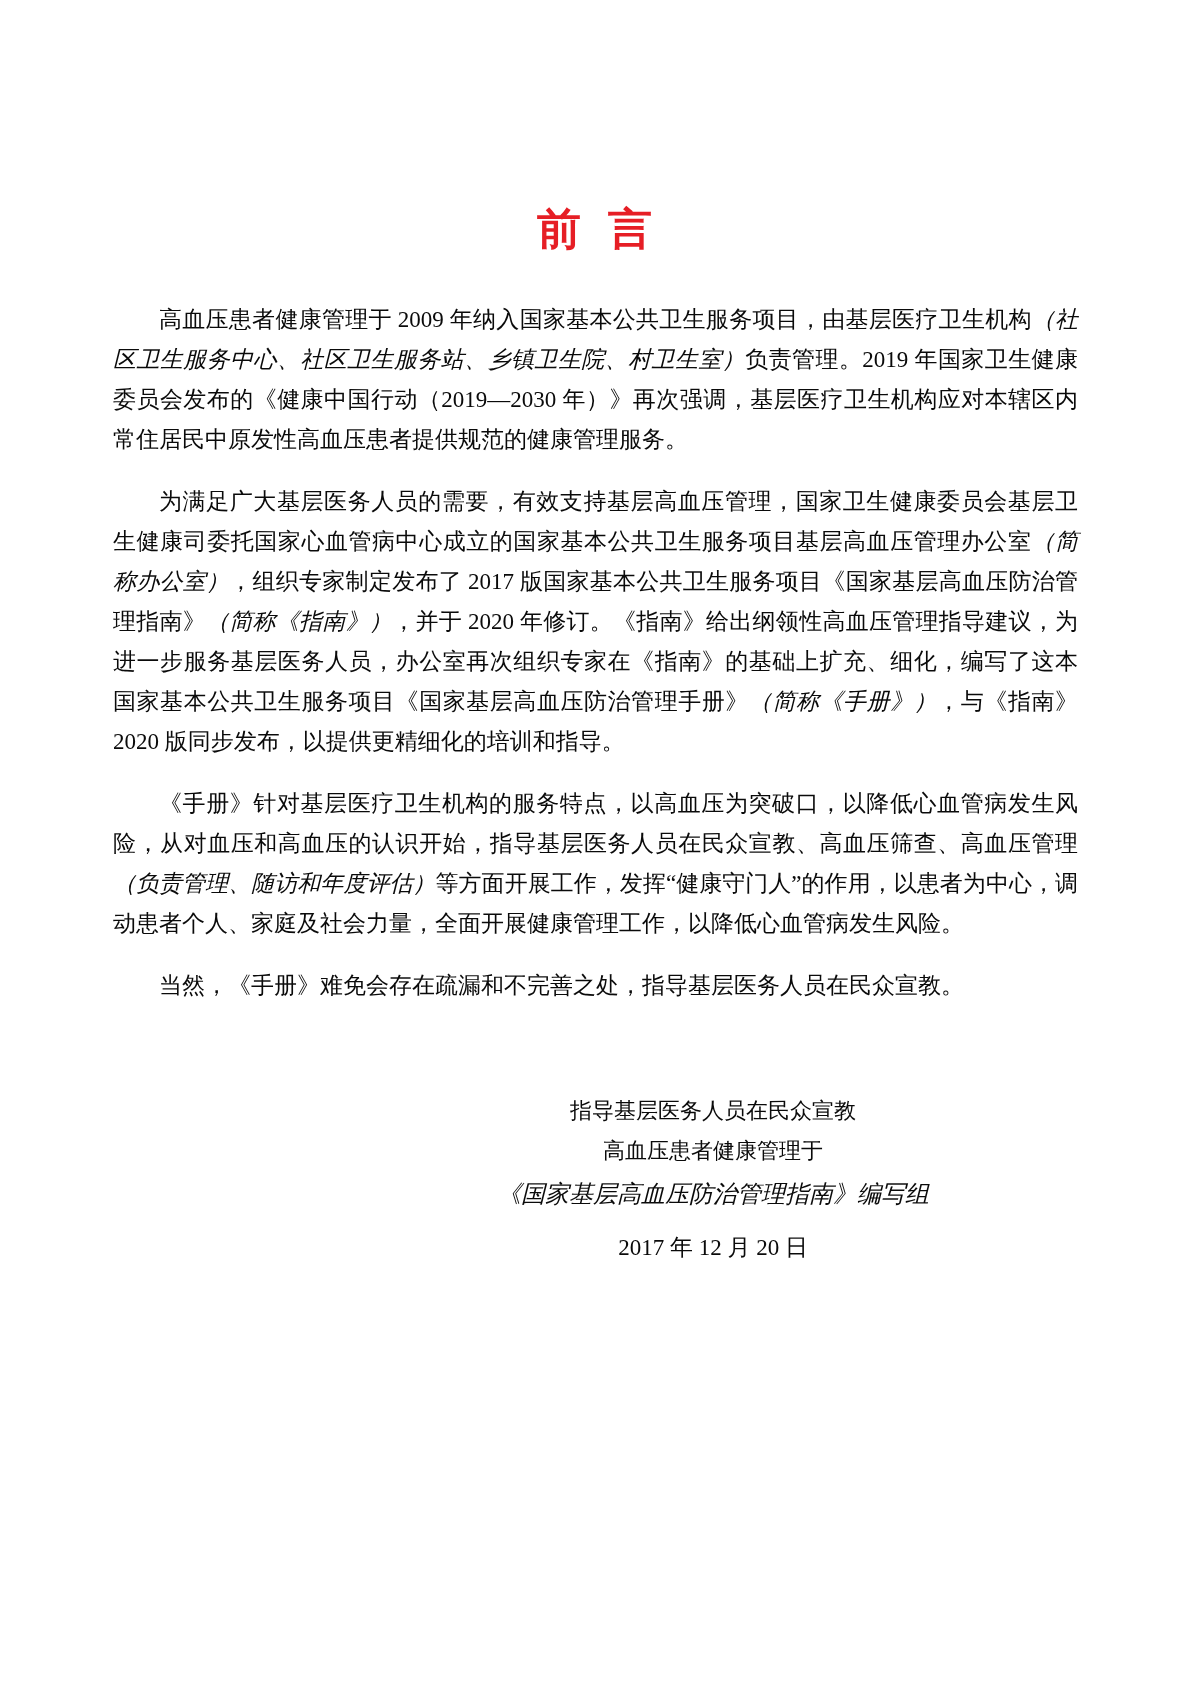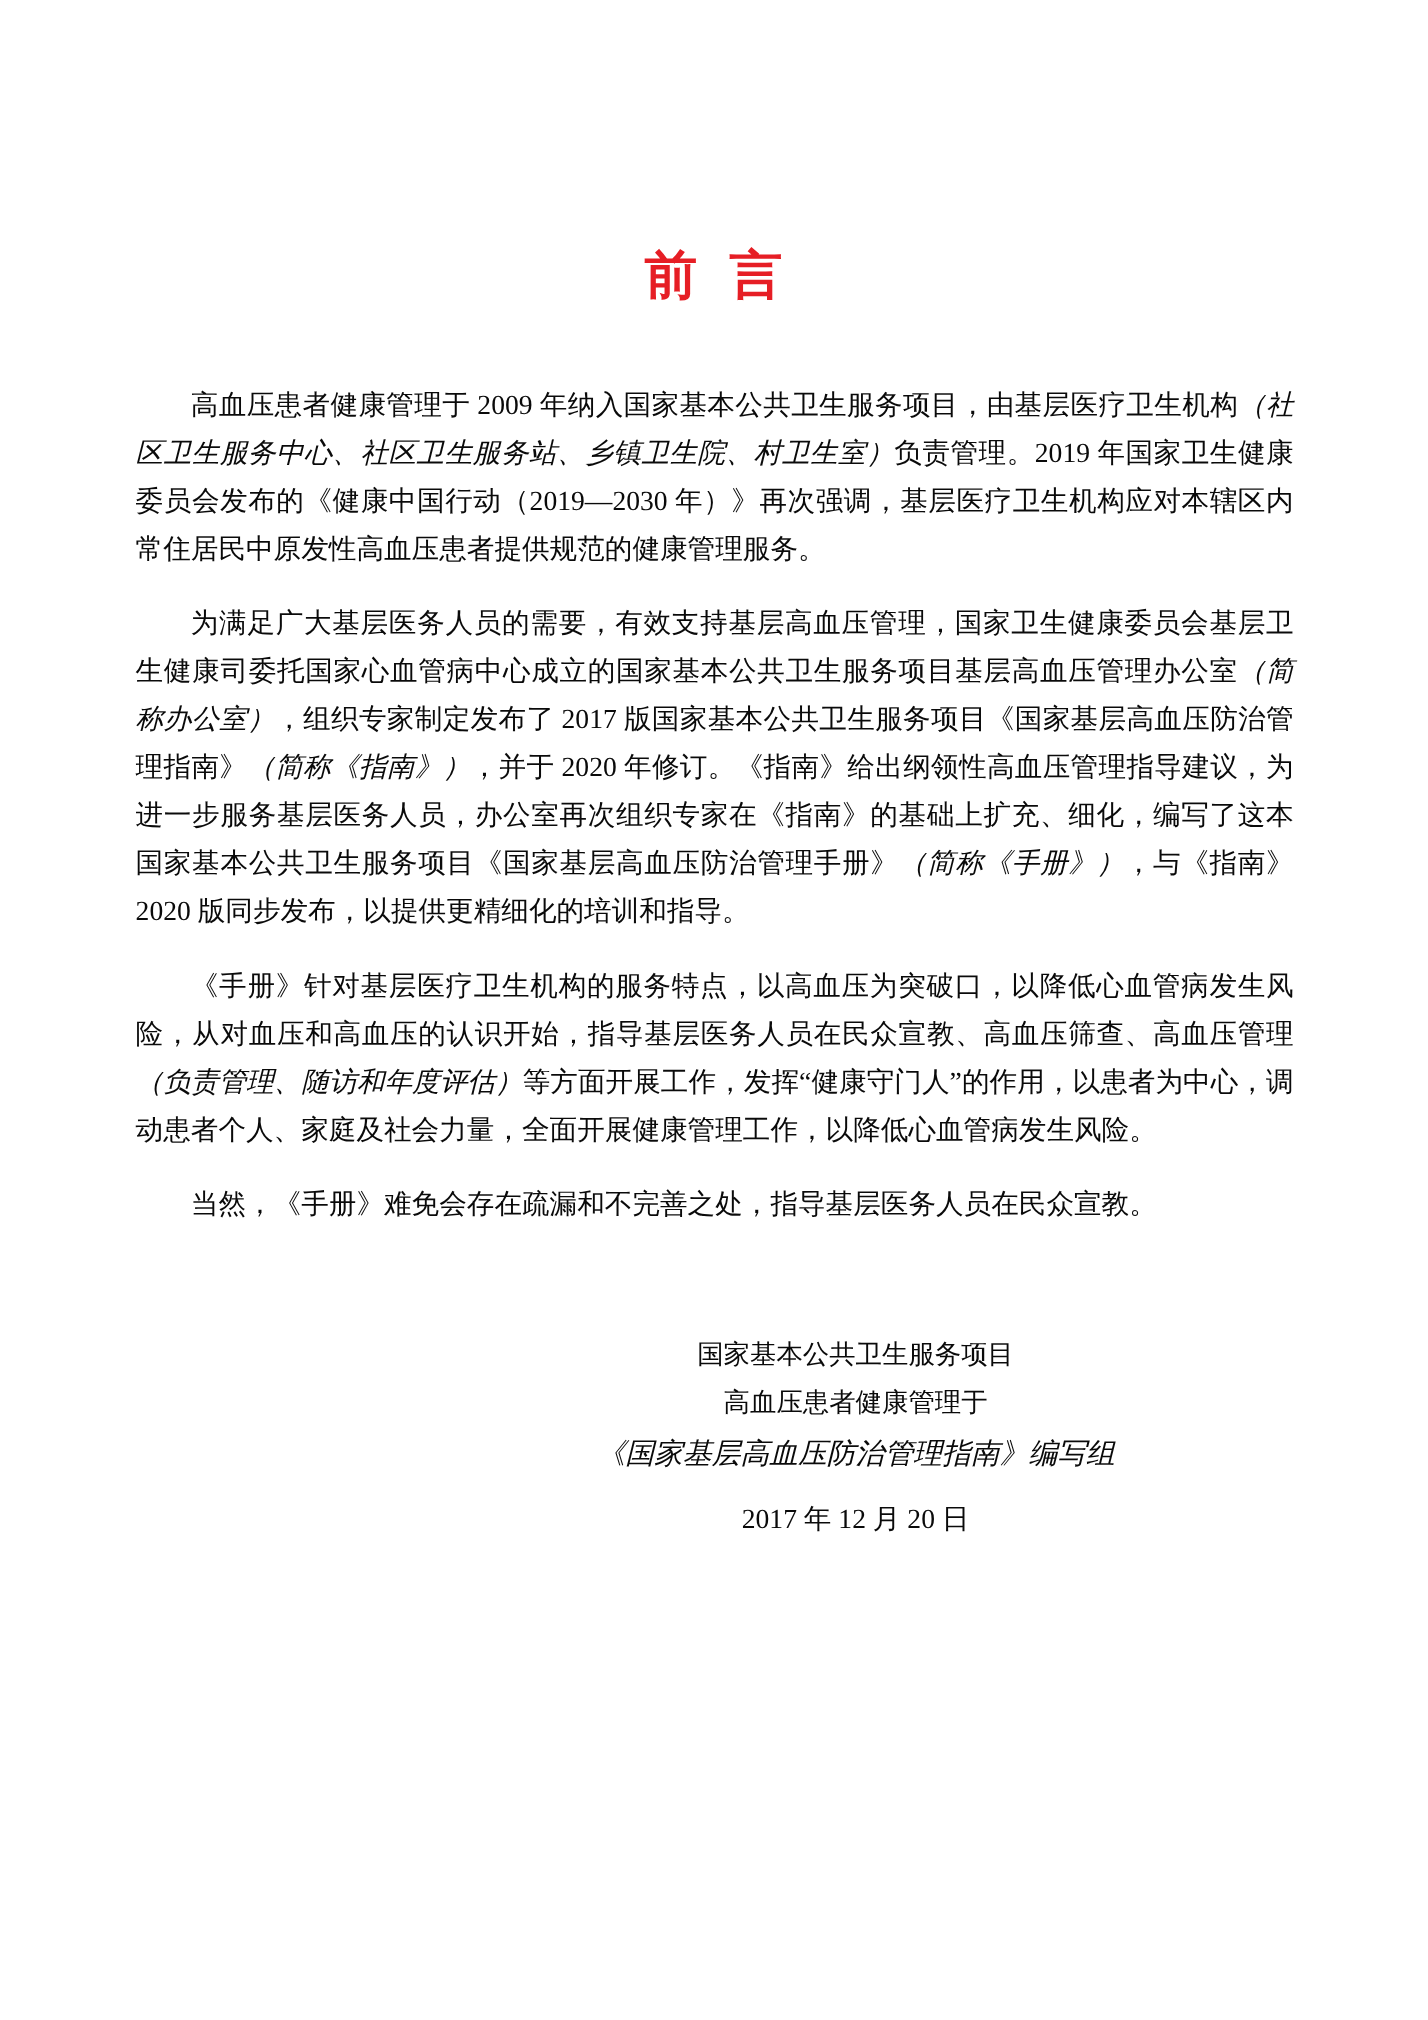--- a/index.html
+++ b/index.html
@@ -23,21 +23,21 @@
     margin: 192px 0 0 0;
     font-size: 44px;
     line-height: 1;
     font-weight: bold;
     text-align: center;
     word-spacing: 12px;
     letter-spacing: 2px;
     font-family: "Liberation Serif", "DejaVu Serif", serif;
   }
   .content {
-    margin-top: 66px;
+    margin-top: 48px;
   }
   .para {
     margin: 0 0 22px 0;
     font-size: 23px;
     line-height: 40px;
     text-align: justify;
     text-indent: 2em;
   }
   .seg-normal { font-style: normal; }
   .seg-kai    { font-style: italic; }
@@ -69,19 +69,19 @@
 <div class="page">
   <h1 class="title" style="color: rgb(230, 30, 37);">前 言</h1>
 
   <div class="content">
     <p class="para"><span class="seg-normal">高血压患者健康管理于 2009 年纳入国家基本公共卫生服务项目，由基层医疗卫生机构</span><span class="seg-kai">（社区卫生服务中心、社区卫生服务站、乡镇卫生院、村卫生室）</span><span class="seg-normal">负责管理。2019 年国家卫生健康委员会发布的《健康中国行动（2019—2030 年）》再次强调，基层医疗卫生机构应对本辖区内常住居民中原发性高血压患者提供规范的健康管理服务。</span></p>
     <p class="para"><span class="seg-normal">为满足广大基层医务人员的需要，有效支持基层高血压管理，国家卫生健康委员会基层卫生健康司委托国家心血管病中心成立的国家基本公共卫生服务项目基层高血压管理办公室</span><span class="seg-kai">（简称办公室）</span><span class="seg-normal">，组织专家制定发布了 2017 版国家基本公共卫生服务项目《国家基层高血压防治管理指南》</span><span class="seg-kai">（简称《指南》）</span><span class="seg-normal">，并于 2020 年修订。《指南》给出纲领性高血压管理指导建议，为进一步服务基层医务人员，办公室再次组织专家在《指南》的基础上扩充、细化，编写了这本国家基本公共卫生服务项目《国家基层高血压防治管理手册》</span><span class="seg-kai">（简称《手册》）</span><span class="seg-normal">，与《指南》2020 版同步发布，以提供更精细化的培训和指导。</span></p>
     <p class="para"><span class="seg-normal">《手册》针对基层医疗卫生机构的服务特点，以高血压为突破口，以降低心血管病发生风险，从对血压和高血压的认识开始，指导基层医务人员在民众宣教、高血压筛查、高血压管理</span><span class="seg-kai">（负责管理、随访和年度评估）</span><span class="seg-normal">等方面开展工作，发挥“健康守门人”的作用，以患者为中心，调动患者个人、家庭及社会力量，全面开展健康管理工作，以降低心血管病发生风险。</span></p>
     <p class="para"><span class="seg-normal">当然，《手册》难免会存在疏漏和不完善之处，指导基层医务人员在民众宣教。</span></p>
 
     <div class="signature">
-      <div class="sig-line">国家基本公共卫生服务项目</div>
+      <div class="sig-line">指导基层医务人员在民众宣教</div>
       <div class="sig-line">高血压患者健康管理于</div>
       <div class="sig-editors">《国家基层高血压防治管理指南》编写组</div>
       <div class="sig-date">2017 年 12 月 20 日</div>
     </div>
   </div>
 </div>
 
 </body></html>

